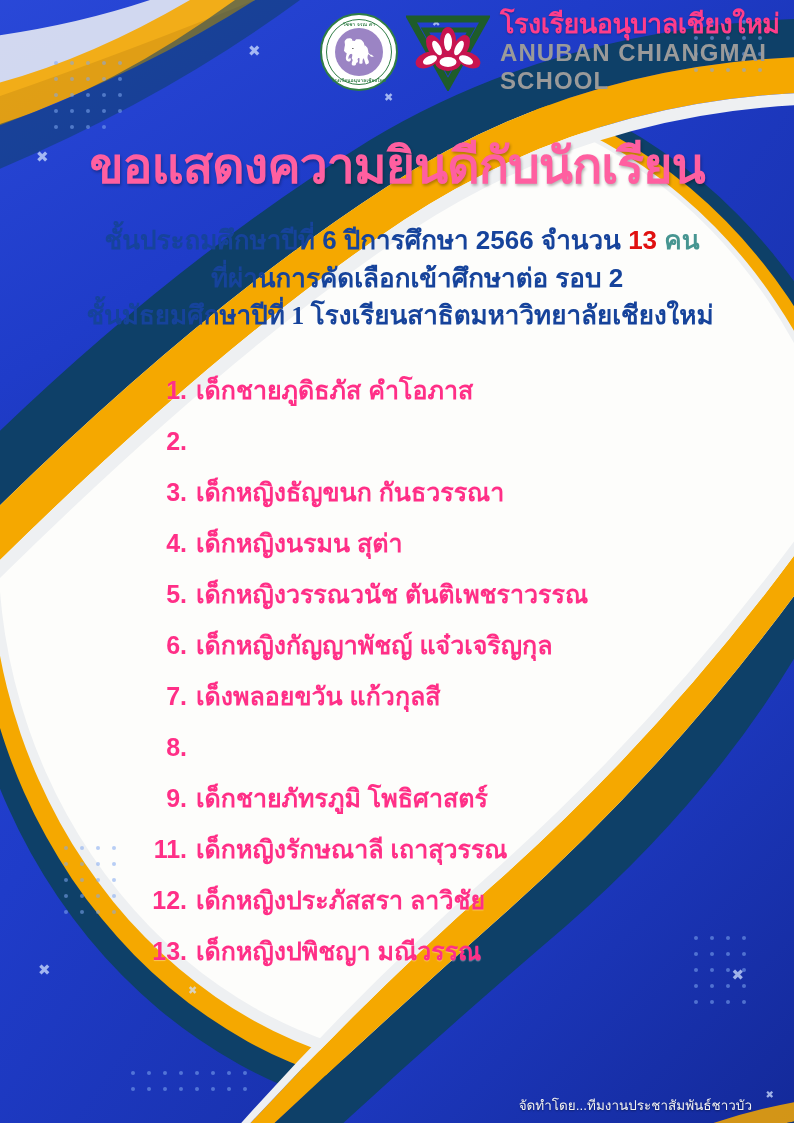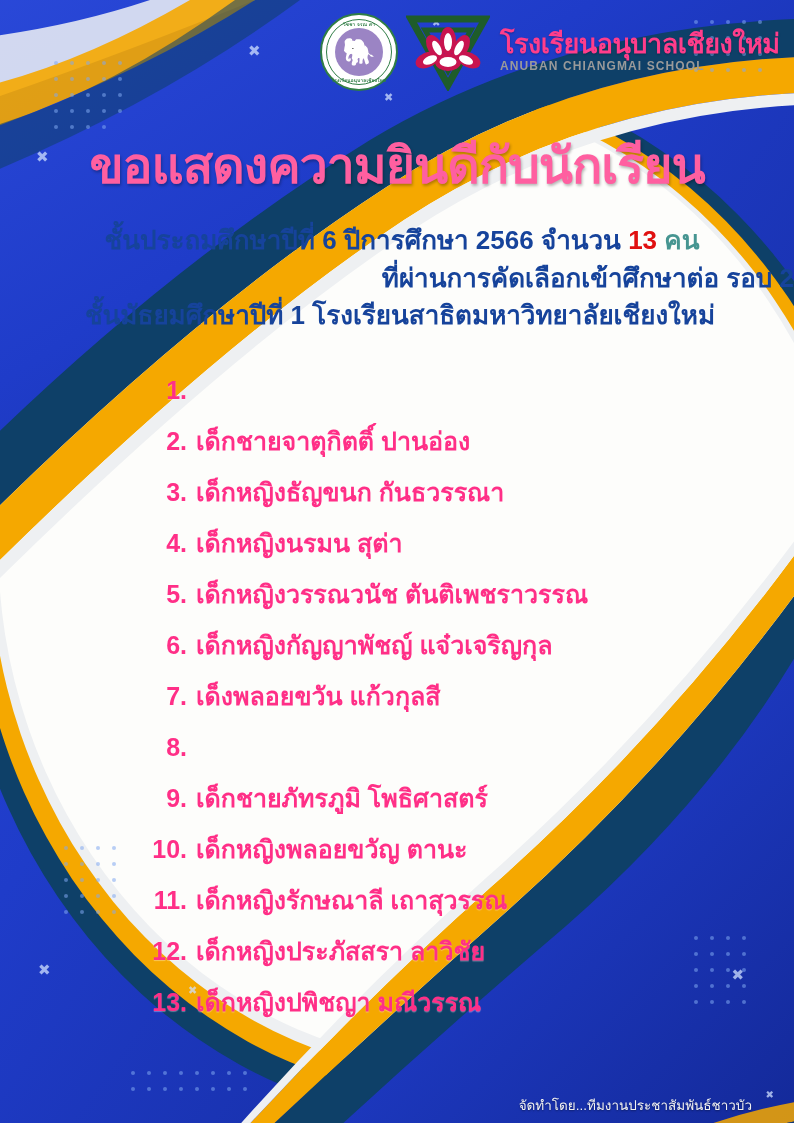--- a/index.html
+++ b/index.html
@@ -74,21 +74,21 @@
     margin-left:8px;
     display:flex; align-items:center; justify-content:center;
   }
   .school-names { margin-left:10px; }
   .school-th {
     color:#ff3d8b; font-size:27px; font-weight:bold;
     line-height:1.05; letter-spacing:-.5px;
     text-shadow:0 1px 2px rgba(0,0,0,.25);
   }
   .school-en {
-    color:#9a9a9a; font-size:12px; font-weight:bold;
+    color:#9a9a9a; font-size:24px; font-weight:bold;
     letter-spacing:1.1px; line-height:1.15; margin-top:1px;
   }
 
   
   .headline {
     position:absolute; top:140px; left:0; width:794px;
     text-align:center; z-index:7;
     color:#ff5fa0;
     font-size:50px; font-weight:bold; line-height:1.05;
     letter-spacing:-1px;
@@ -97,22 +97,22 @@
 
   
   .subtitle {
     position:absolute; top:222px; left:0; width:794px;
     text-align:center; z-index:7;
     color:#16439b; font-weight:bold;
     font-size:26px; line-height:1.45;
   }
   .sub-line { white-space:nowrap; }
   .sub-line.l1 { padding-left:10px; }
-  .sub-line.l2 { padding-left:40px;text-align:right; }
-  .sub-line.l3 { padding-left:6px; }
+  .sub-line.l2 { padding-left:40px; }
+  .sub-line.l3 { padding-left:6px;font-family:Liberation Serif, serif; }
   .num-hl { color:#e01010; }
   .cnt-hl { color:#1f7f7a; opacity:.82; }
 
   
   .list {
     position:absolute; top:378px; left:0; width:794px; z-index:7;
   }
   .list-inner { width:560px; margin:0 auto 0 150px; }
   .item {
     display:flex; align-items:baseline;
@@ -369,24 +369,24 @@
   <div class="subtitle">
     <div class="sub-line l1"><span>ชั้นประถมศึกษาปีที่ 6 ปีการศึกษา 2566 จำนวน </span><span class="num-hl">13</span><span class="cnt-hl"> คน</span></div>
     <div class="sub-line l2">ที่ผ่านการคัดเลือกเข้าศึกษาต่อ รอบ 2</div>
     <div class="sub-line l3">ชั้นมัธยมศึกษาปีที่ 1 โรงเรียนสาธิตมหาวิทยาลัยเชียงใหม่</div>
   </div>
 
   <div class="list">
     <div class="list-inner" id="list-inner">
         <div class="item">
           <span class="idx">1.</span>
+          <span class="nm">เด็กชายภูดิธภัส  คำโอภาส</span>
         </div>
         <div class="item">
           <span class="idx">2.</span>
-          <span class="nm">เด็กชายจาตุกิตติ์  ปานอ่อง</span>
         </div>
         <div class="item">
           <span class="idx">3.</span>
           <span class="nm">เด็กหญิงธัญขนก  กันธวรรณา</span>
         </div>
         <div class="item">
           <span class="idx">4.</span>
           <span class="nm">เด็กหญิงนรมน  สุต่า</span>
         </div>
         <div class="item">
@@ -402,24 +402,20 @@
           <span class="nm">เด็งพลอยขวัน  แก้วกุลสี</span>
         </div>
         <div class="item">
           <span class="idx">8.</span>
         </div>
         <div class="item">
           <span class="idx">9.</span>
           <span class="nm">เด็กชายภัทรภูมิ   โพธิศาสตร์</span>
         </div>
         <div class="item">
-          <span class="idx">10.</span>
-          <span class="nm">เด็กหญิงพลอยขวัญ ตานะ</span>
-        </div>
-        <div class="item">
           <span class="idx">11.</span>
           <span class="nm">เด็กหญิงรักษณาลี   เถาสุวรรณ</span>
         </div>
         <div class="item">
           <span class="idx">12.</span>
           <span class="nm">เด็กหญิงประภัสสรา  ลาวิชัย</span>
         </div>
         <div class="item">
           <span class="idx">13.</span>
           <span class="nm">เด็กหญิงปพิชญา  มณีวรรณ</span>

